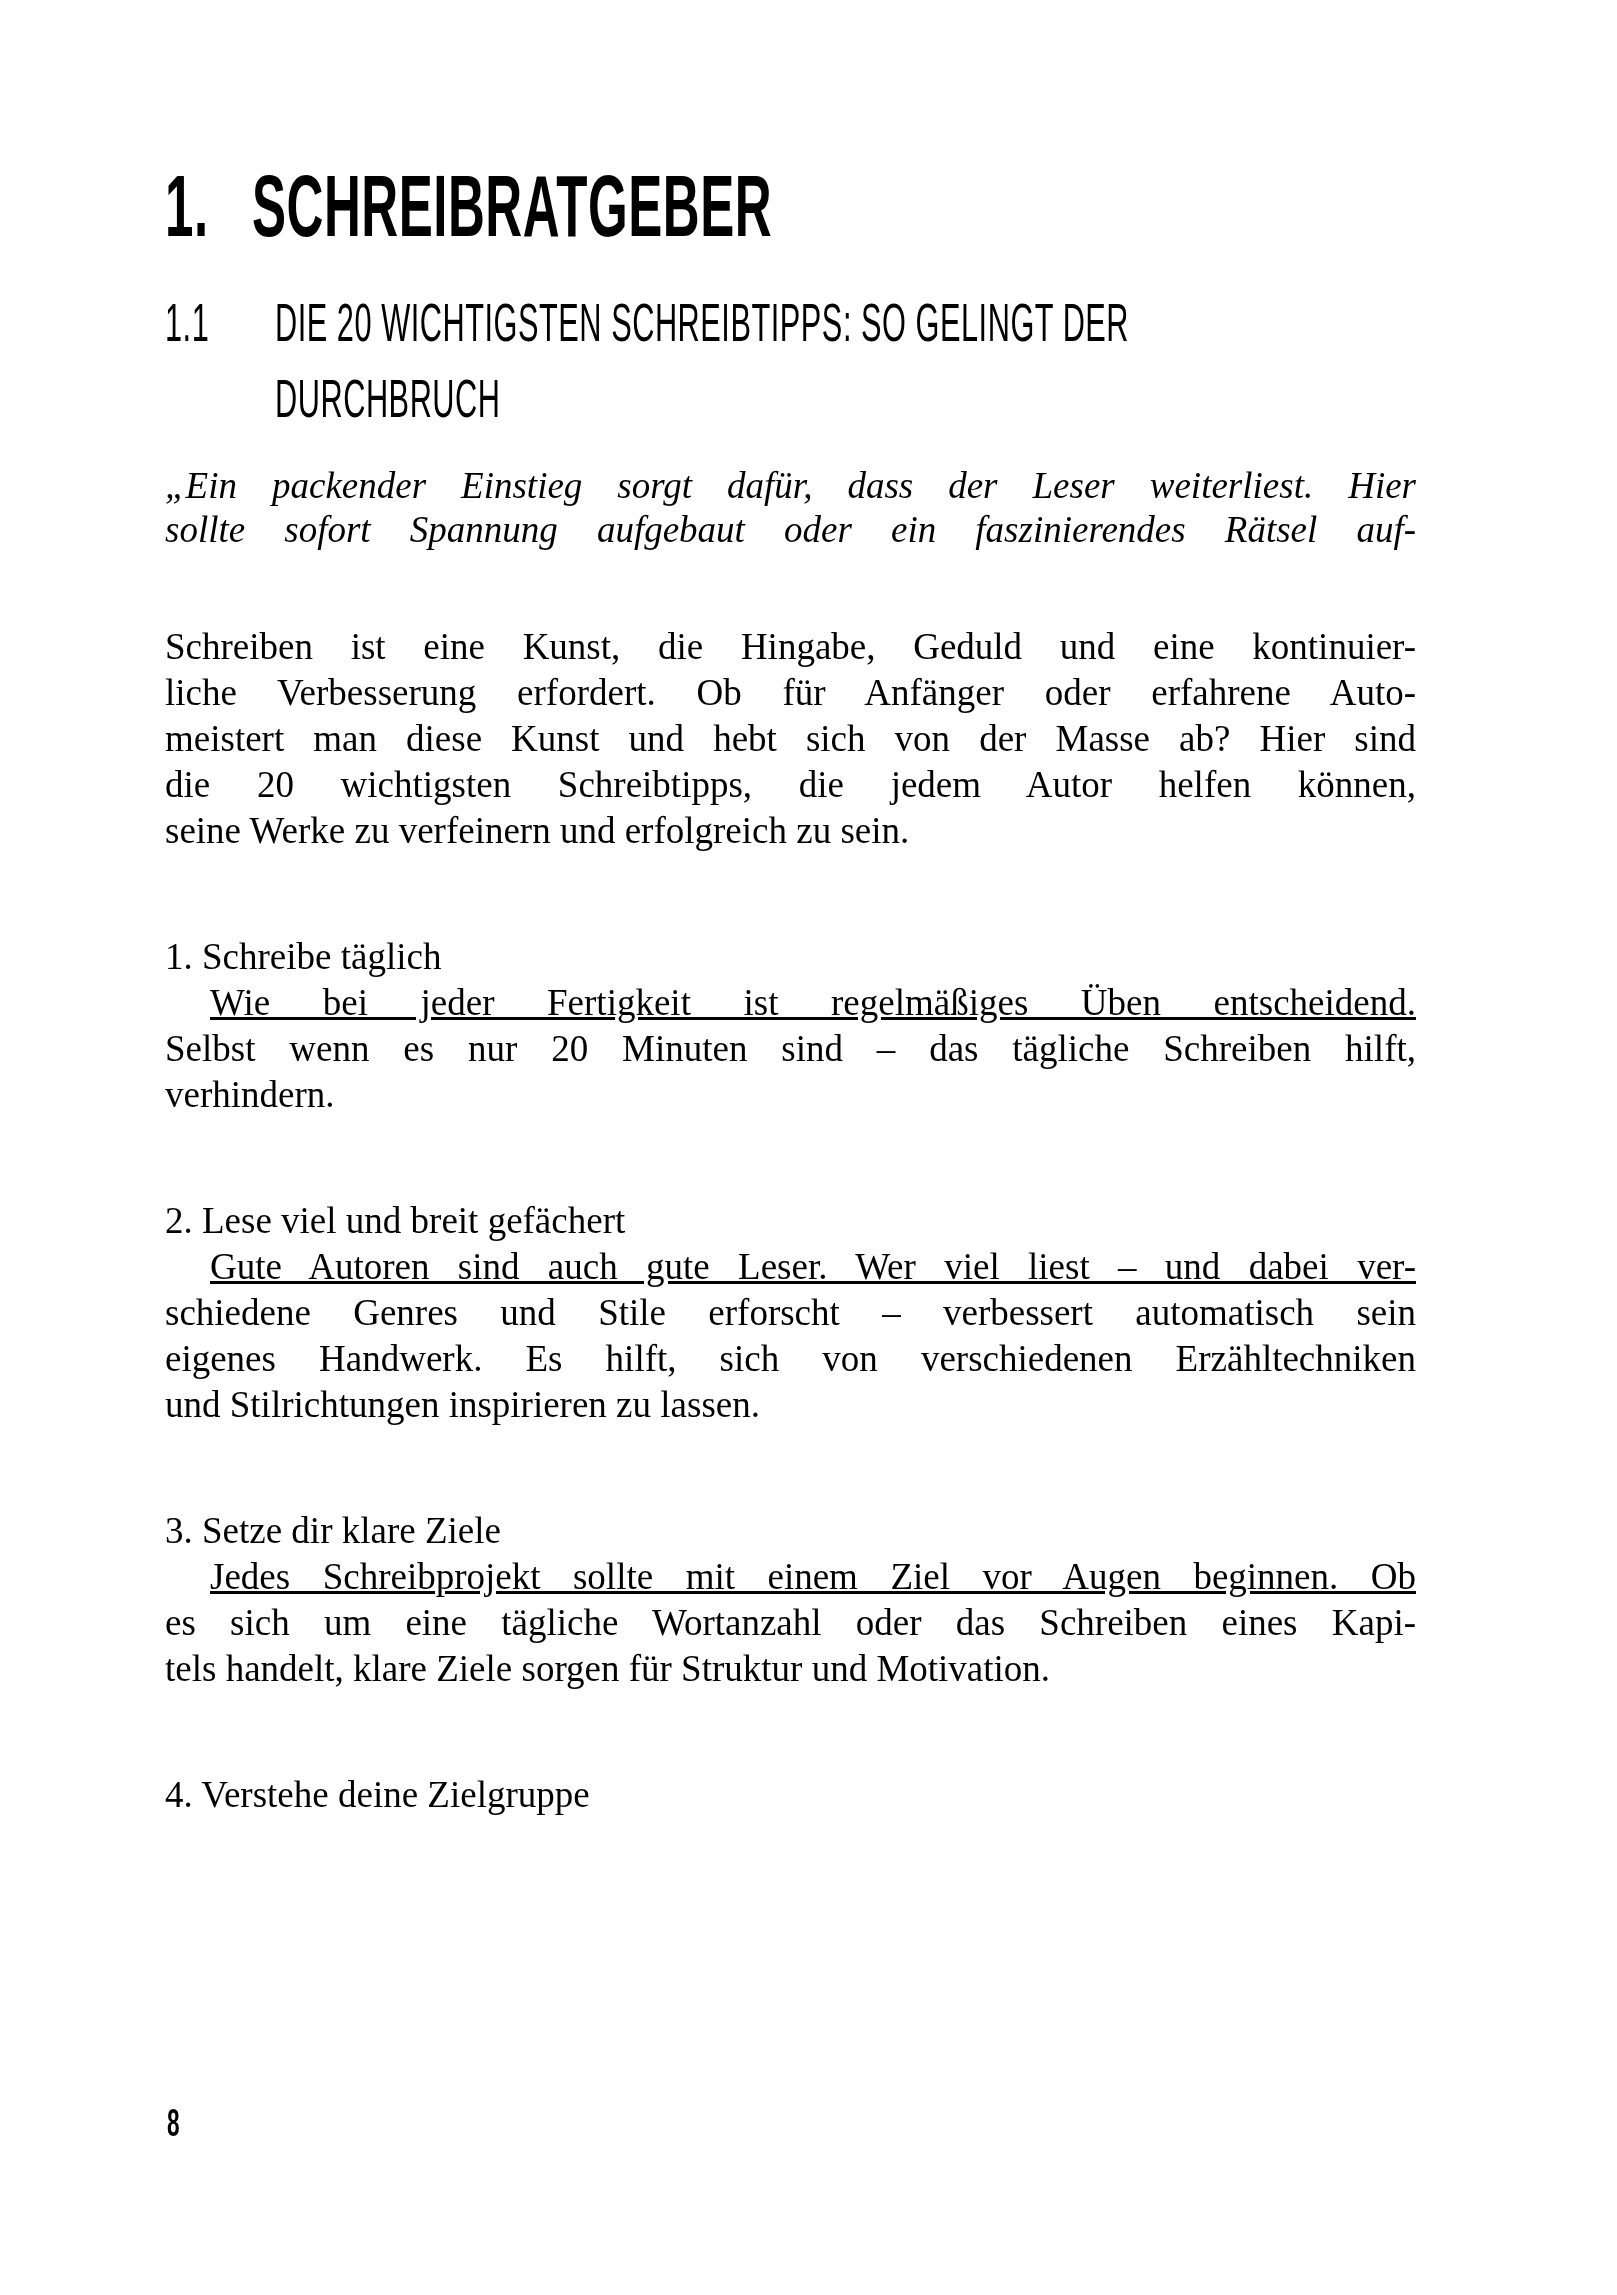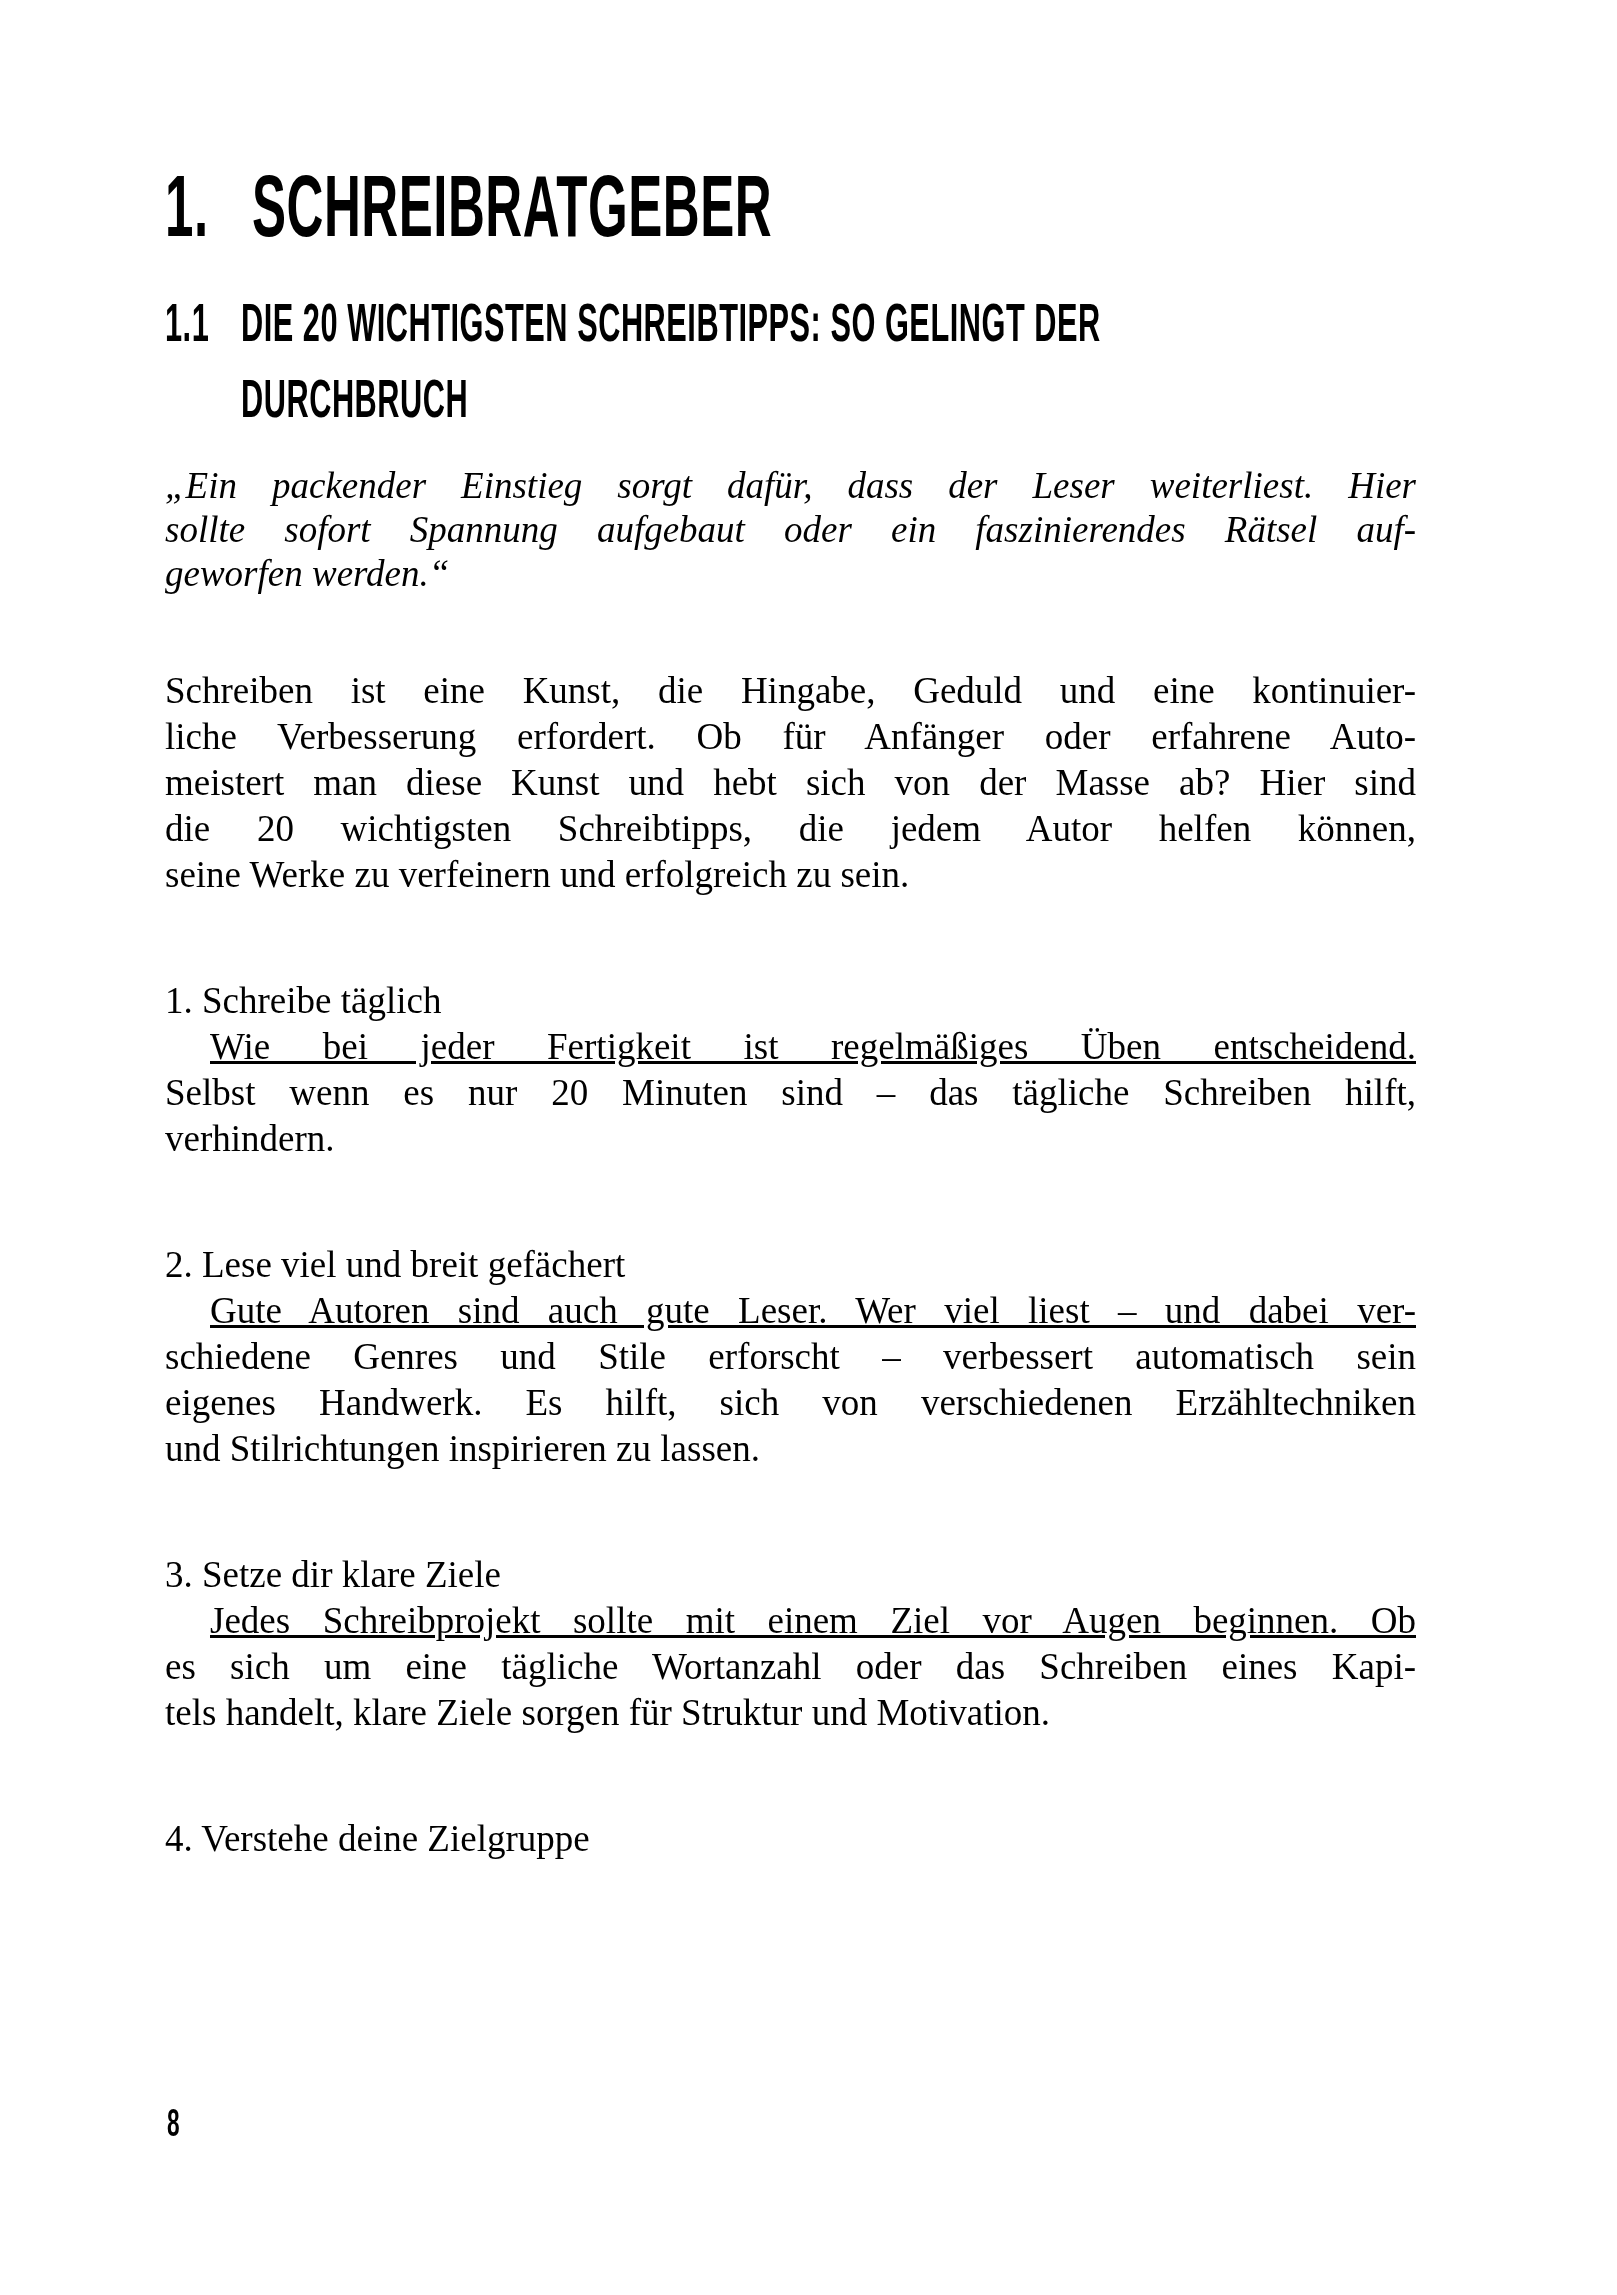--- a/index.html
+++ b/index.html
@@ -36,26 +36,27 @@
     font-size: 88px;
     line-height: 1.0;
     letter-spacing: 0.9px;
     display: flex;
     align-items: flex-start;
   }
   h1.chapter .num-col { width: 87px; flex: 0 0 87px; }
   h2.section {
     margin: 35px 0 0 0;
     font-family: "Liberation Sans", sans-serif;
-    font-weight: 700;
+    font-weight: 400;
     font-size: 53px;
     line-height: 76px;
     letter-spacing: 0.9px;
     display: flex;
     align-items: flex-start;
+    gap: 34px;
   }
   h2.section .num-col { width: 76px; flex: 0 0 76px; }
   .title-lines { display: block; }
   .title-lines .tline { display: block; }
   
   .quote {
     margin-top: 27px;
     font-style: italic;
     font-size: 37px;
     line-height: 44px;
@@ -99,21 +100,20 @@
       <span class="num-col"><span class="condense">1.1</span></span>
       <span class="title-lines">
         <span class="tline"><span class="condense">DIE 20 WICHTIGSTEN SCHREIBTIPPS: SO GELINGT DER</span></span>
         <span class="tline"><span class="condense">DURCHBRUCH</span></span>
       </span>
     </h2>
 
     <div class="quote">
       <div class="bline just">„Ein packender Einstieg sorgt dafür, dass der Leser weiterliest. Hier</div>
       <div class="bline just">sollte sofort Spannung aufgebaut oder ein faszinierendes Rätsel auf-</div>
-      <div class="bline">geworfen werden.“</div>
     </div>
 
     <div class="para intro">
       <div class="bline just">Schreiben ist eine Kunst, die Hingabe, Geduld und eine kontinuier-</div>
       <div class="bline just">liche Verbesserung erfordert. Ob für Anfänger oder erfahrene Auto-</div>
       <div class="bline just">meistert man diese Kunst und hebt sich von der Masse ab? Hier sind</div>
       <div class="bline just">die 20 wichtigsten Schreibtipps, die jedem Autor helfen können,</div>
       <div class="bline">seine Werke zu verfeinern und erfolgreich zu sein.</div>
     </div>
 

